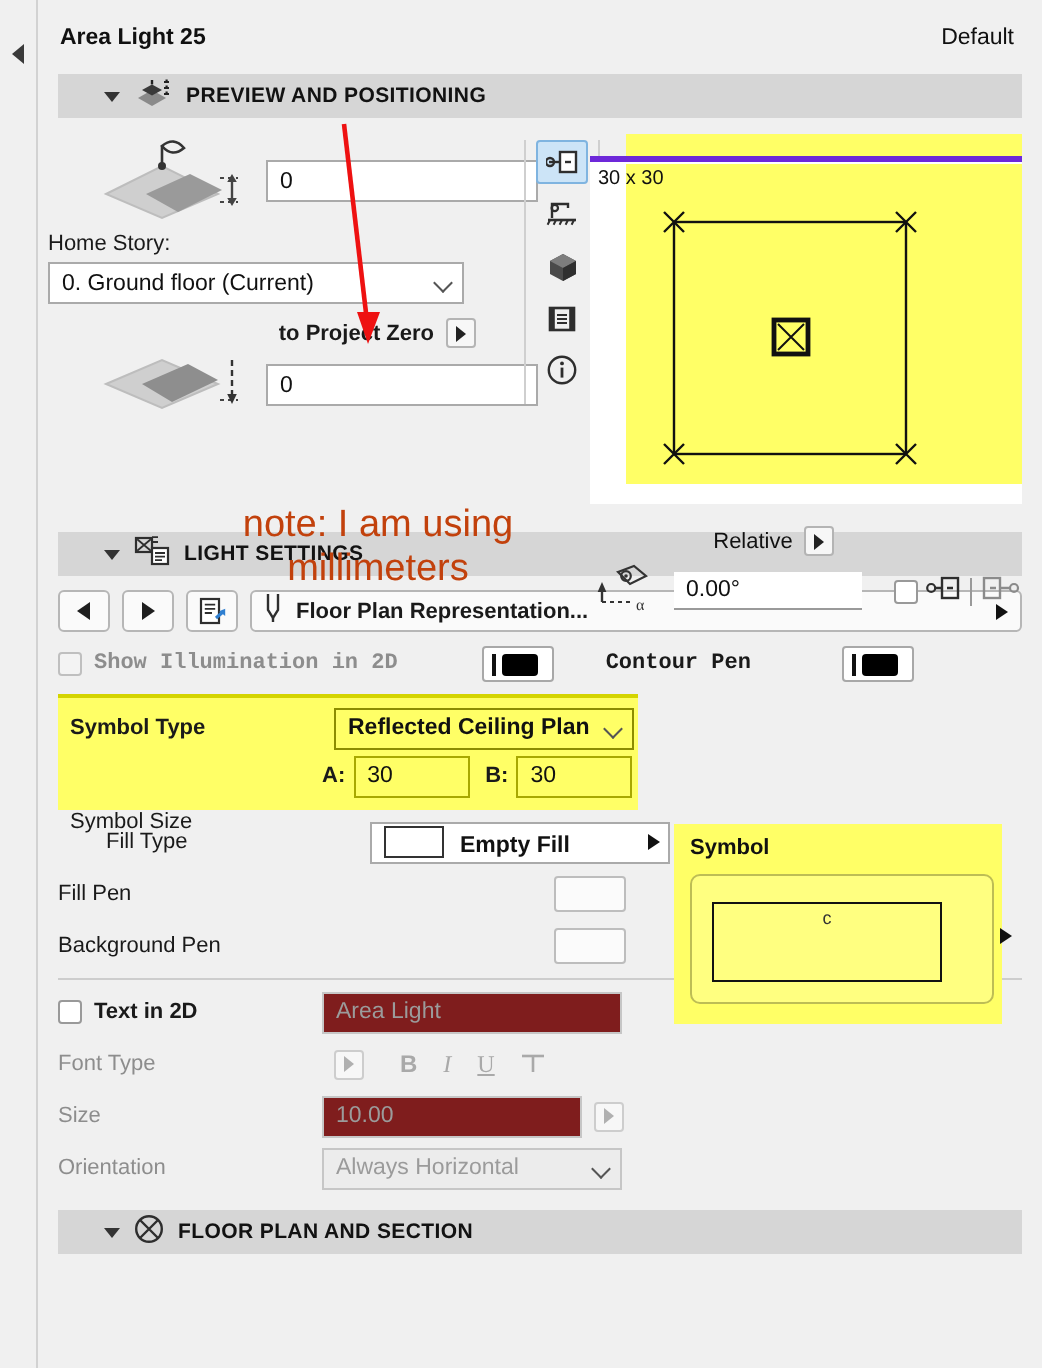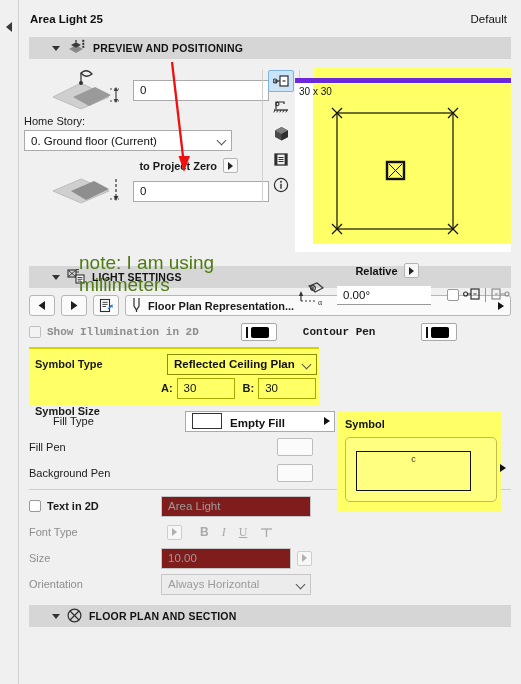--- a/index.html
+++ b/index.html
@@ -219,39 +219,39 @@
   }
   .prev-top-yellow {
     position: absolute; left: 18px; top: 0;
     width: 198px; height: 12px;
     background: #ffff66;
   }
   .prev-frame {
     position: absolute; left: 0; top: 11px;
     width: 216px; height: 174px;
     background: #fff;
-    border-top: 5px solid #6d28d9;
+    border-top: 3px solid #6d28d9;
     box-sizing: border-box;
   }
   .prev-yellow {
     position: absolute; left: 18px; top: 1px;
     width: 198px; height: 160px;
     background: #ffff66;
   }
   .prev-dim {
     position: absolute; left: 4px; top: 3px;
     font-size: 10px; color: #111;
   }
   .prev-svg { position: absolute; left: 0; top: 0; }
 
   
   .rot-row { position: absolute; left: 276px; top: 196px; width: 216px; }
   .rel-label {
     display: flex; align-items: center; justify-content: center;
-    gap: 6px; font-size: 11px; font-weight: bold; color: #111;
+    gap: 6px; font-size: 11px; font-weight: normal; color: #111;
     margin-bottom: 3px; padding-right: 32px;
   }
   .rot-line { display: flex; align-items: center; gap: 8px; }
   .angle-field {
     width: 94px; height: 19px;
     background: #fff;
     border: none;
     border-bottom: 1px solid #9a9a9a;
     box-sizing: border-box;
     display: flex; align-items: center;
@@ -259,21 +259,22 @@
     font-size: 11.5px;
     color: #111;
   }
   .mirror-grp { display: flex; align-items: center; gap: 4px; margin-left: 8px; }
 
   
   .annot {
     position: absolute;
     left: 60px; top: 252px;
     width: 220px;
-    color: #4d7c0f;
+    text-align: center;
+    color: #c2410c;
     font-size: 19px;
     line-height: 1.15;
     z-index: 9;
     pointer-events: none;
   }
   .annot-svg { position: absolute; left: 0; top: 0; z-index: 8; pointer-events: none; }
 
   
   .nav-row {
     display: flex; align-items: center; gap: 6px;
@@ -606,21 +607,21 @@
 
     <div class="yellow-block" style="margin:2px 10px 0 10px; width:290px; padding:3px 0 5px 0;">
       <div class="row" style="height:24px; padding-left:6px;">
         <span class="lbl" style="font-weight:bold; width:132px;">Symbol Type</span>
         <div class="combo yel" style="width:150px;">
           <span>Reflected Ceiling Plan</span>
           <span class="chev"></span>
         </div>
       </div>
       <div class="row" style="height:24px; padding-left:6px;">
-        <span class="lbl" style="font-weight:bold; width:126px;margin-top:45px;">Symbol Size</span>
+        <span class="lbl" style="font-weight:normal; width:126px;margin-top:45px;">Symbol Size</span>
         <span class="lbl" style="font-weight:bold; margin-right:4px;">A:</span>
         <div class="field yel" style="width:58px;">
           <span>30</span>
         </div>
         <span class="lbl" style="font-weight:bold; margin:0 4px 0 8px;">B:</span>
         <div class="field yel" style="width:58px;">
           <span>30</span>
         </div>
       </div>
     </div>

